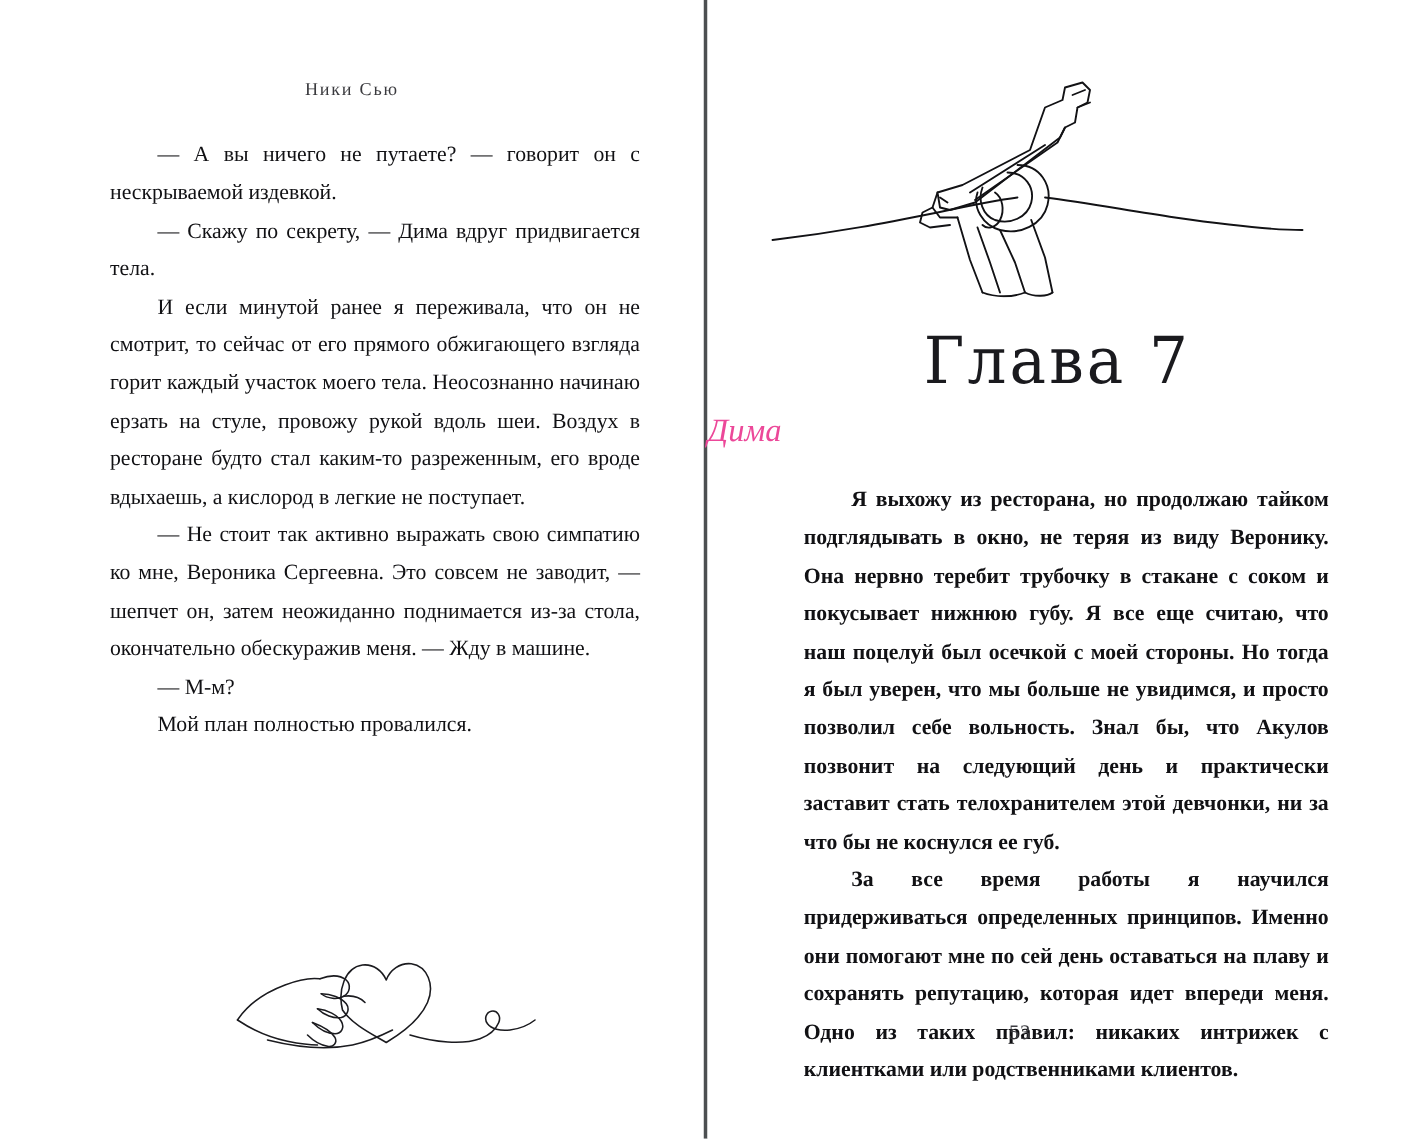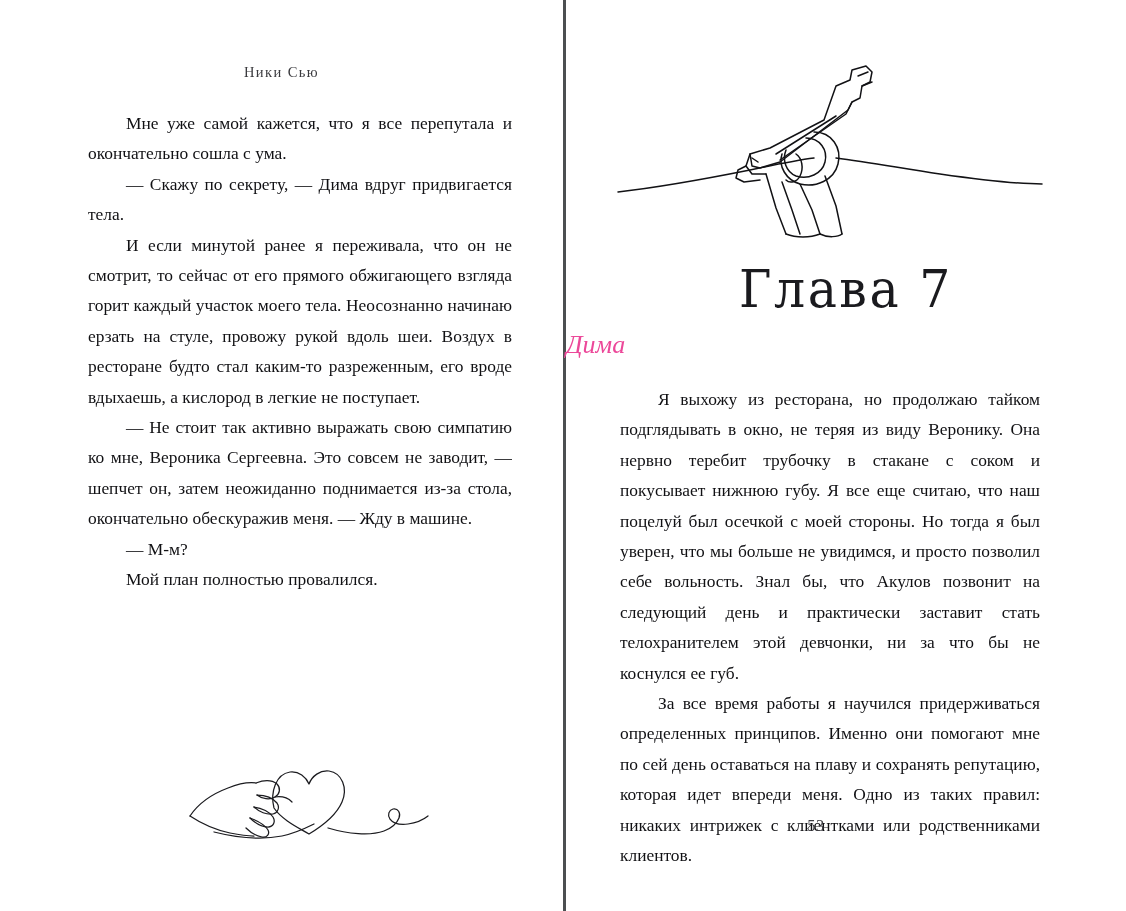--- a/index.html
+++ b/index.html
@@ -66,23 +66,24 @@
     text-justify: inter-word;
     color: #111114;
     hyphens: manual;
   }
   .textblock.left {
     left: 88px;
     top: 108px;
     width: 424px;
   }
   .textblock.right {
-    left: 620px;
+    left: 643px;
     top: 384px;
     width: 420px;
+    font-weight: bold;
   }
   .textblock p {
     margin: 0;
     text-indent: 38px;
   }
 
   
   .chapter-art {
     position: absolute;
     left: 600px;
@@ -145,21 +146,21 @@
 </head>
 <body>
 
 <div class="spread">
 
   <div class="page page-left">
 
     <div class="running-head">Ники Сью</div>
 
     <div class="textblock left">
-      <p>Мне уже самой кажется, что я все перепутала и окончательно сошла с ума.</p>
+      <p>— А вы ничего не путаете? — говорит он с нескрываемой издевкой.</p>
       <p>— Скажу по секрету, — Дима вдруг придвигается тела.</p>
       <p>И если минутой ранее я переживала, что он не смотрит, то сейчас от его прямого обжигающего взгляда горит каждый участок моего тела. Неосознанно начинаю ерзать на стуле, провожу рукой вдоль шеи. Воздух в ресторане будто стал каким-то разреженным, его вроде вдыхаешь, а кислород в легкие не поступает.</p>
       <p>— Не стоит так активно выражать свою симпатию ко мне, Вероника Сергеевна. Это совсем не заводит, — шепчет он, затем неожиданно поднимается из-за стола, окончательно обескуражив меня. — Жду в машине.</p>
       <p>— М-м?</p>
       <p>Мой план полностью провалился.</p>
     </div>
 
     <div class="ornament">
       <svg width="252" height="112" viewBox="0 0 252 112" fill="none" stroke="#1b1b1f" stroke-width="1.25" stroke-linecap="round" stroke-linejoin="round">
 

